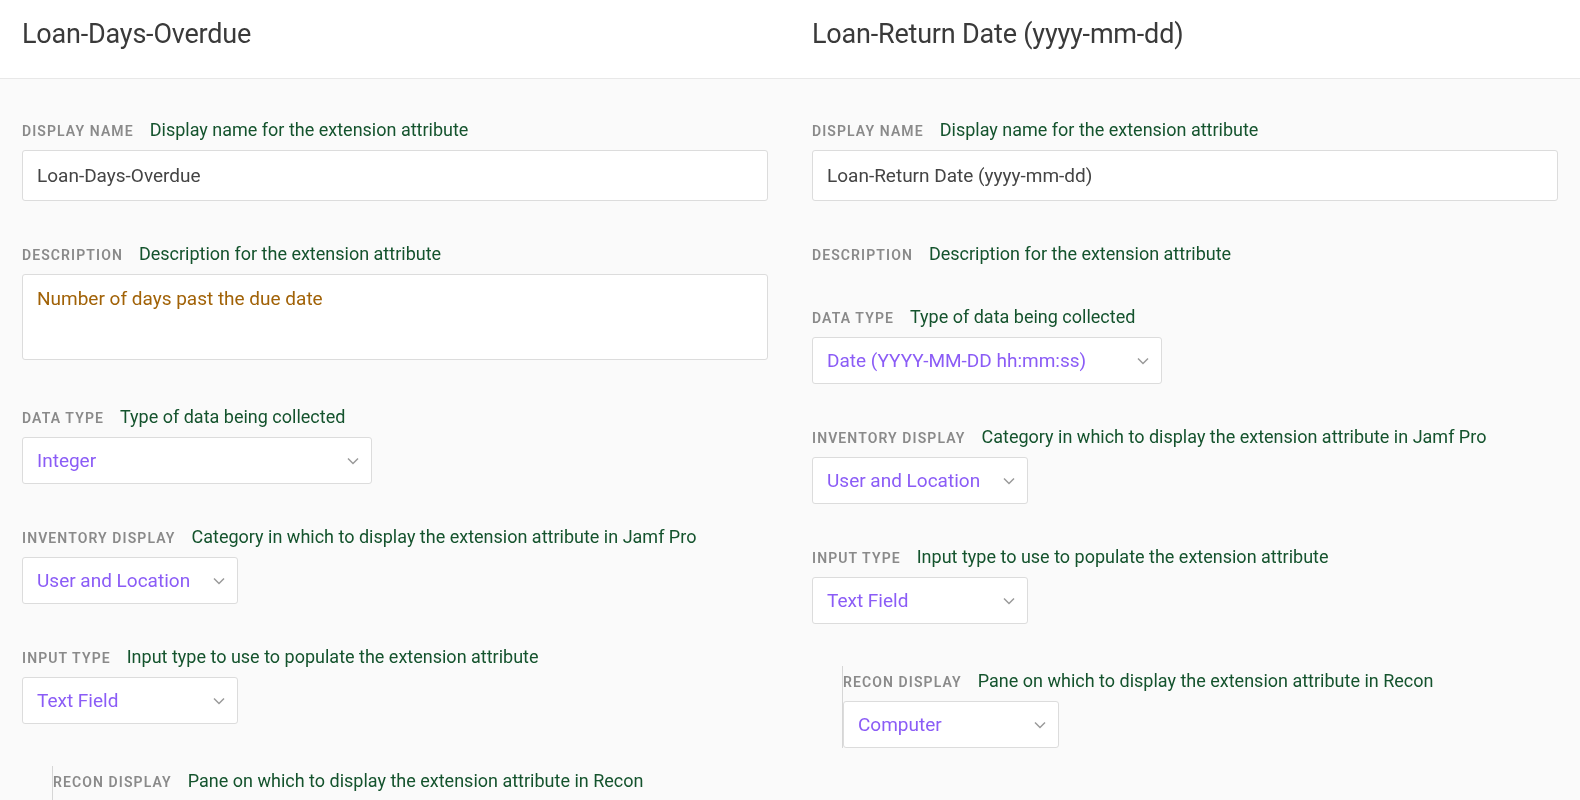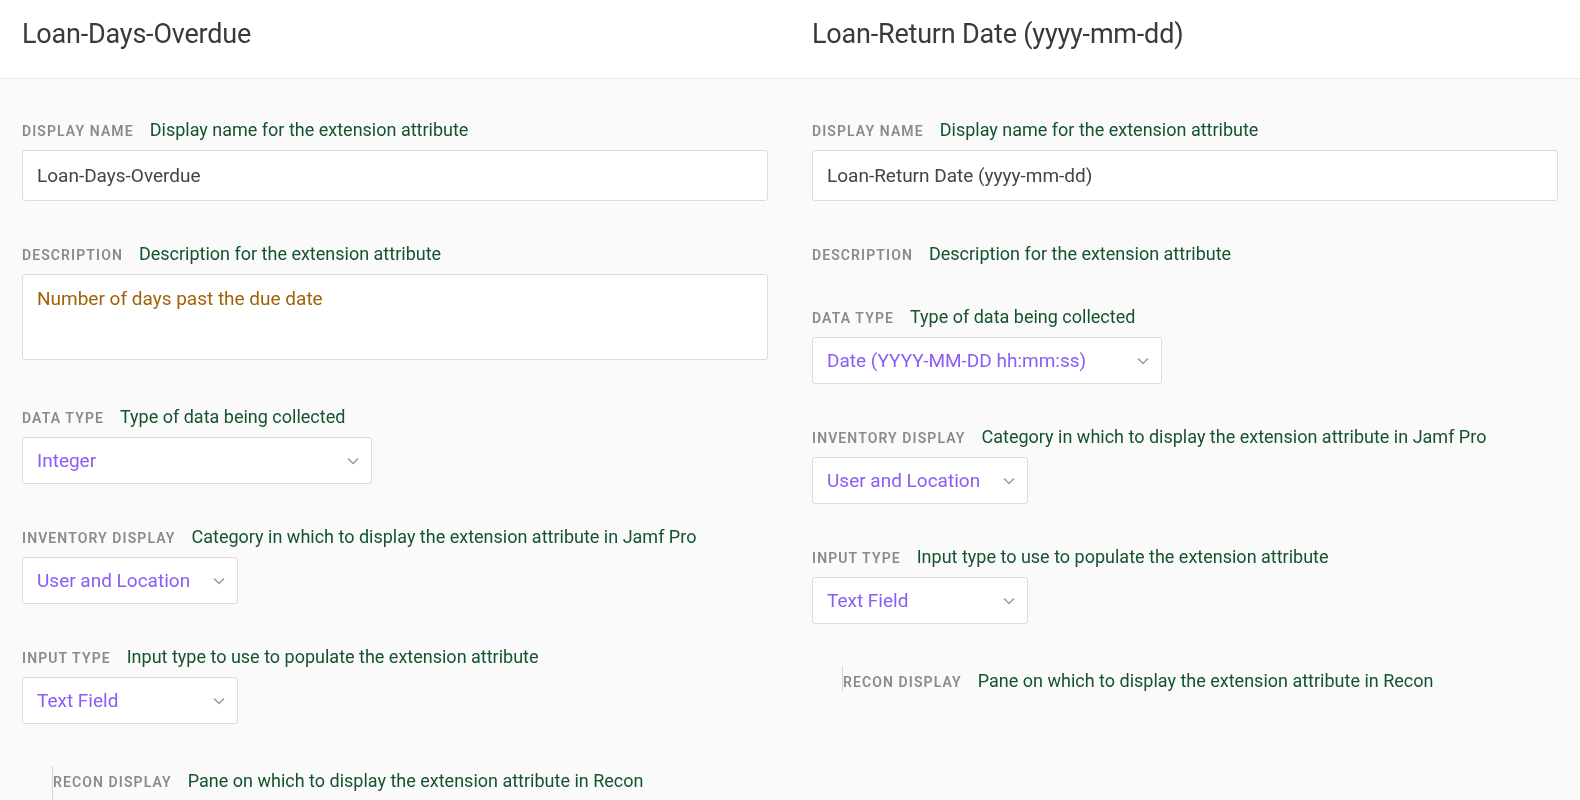--- a/index.html
+++ b/index.html
@@ -263,18 +263,26 @@
         </span>
       </div>
     </div>
 
     <div class="indent-block">
       <div class="field-row">
         <div class="label-line">
           <span class="field-label">RECON DISPLAY</span>
           <span class="field-hint">Pane on which to display the extension attribute in Recon</span>
         </div>
+        <div class="select-wrap w-270">
+          <span class="select-val">Computer</span>
+          <span class="chevron">
+            <svg width="12" height="8" viewBox="0 0 12 8">
+                <path d="M1 1.5 L6 6.5 L11 1.5" fill="none" stroke="#9a9a9a" stroke-width="1.5"></path>
+              </svg>
+          </span>
+        </div>
       </div>
     </div>
 
   </div>
 
 </div>
 
 </body></html>

